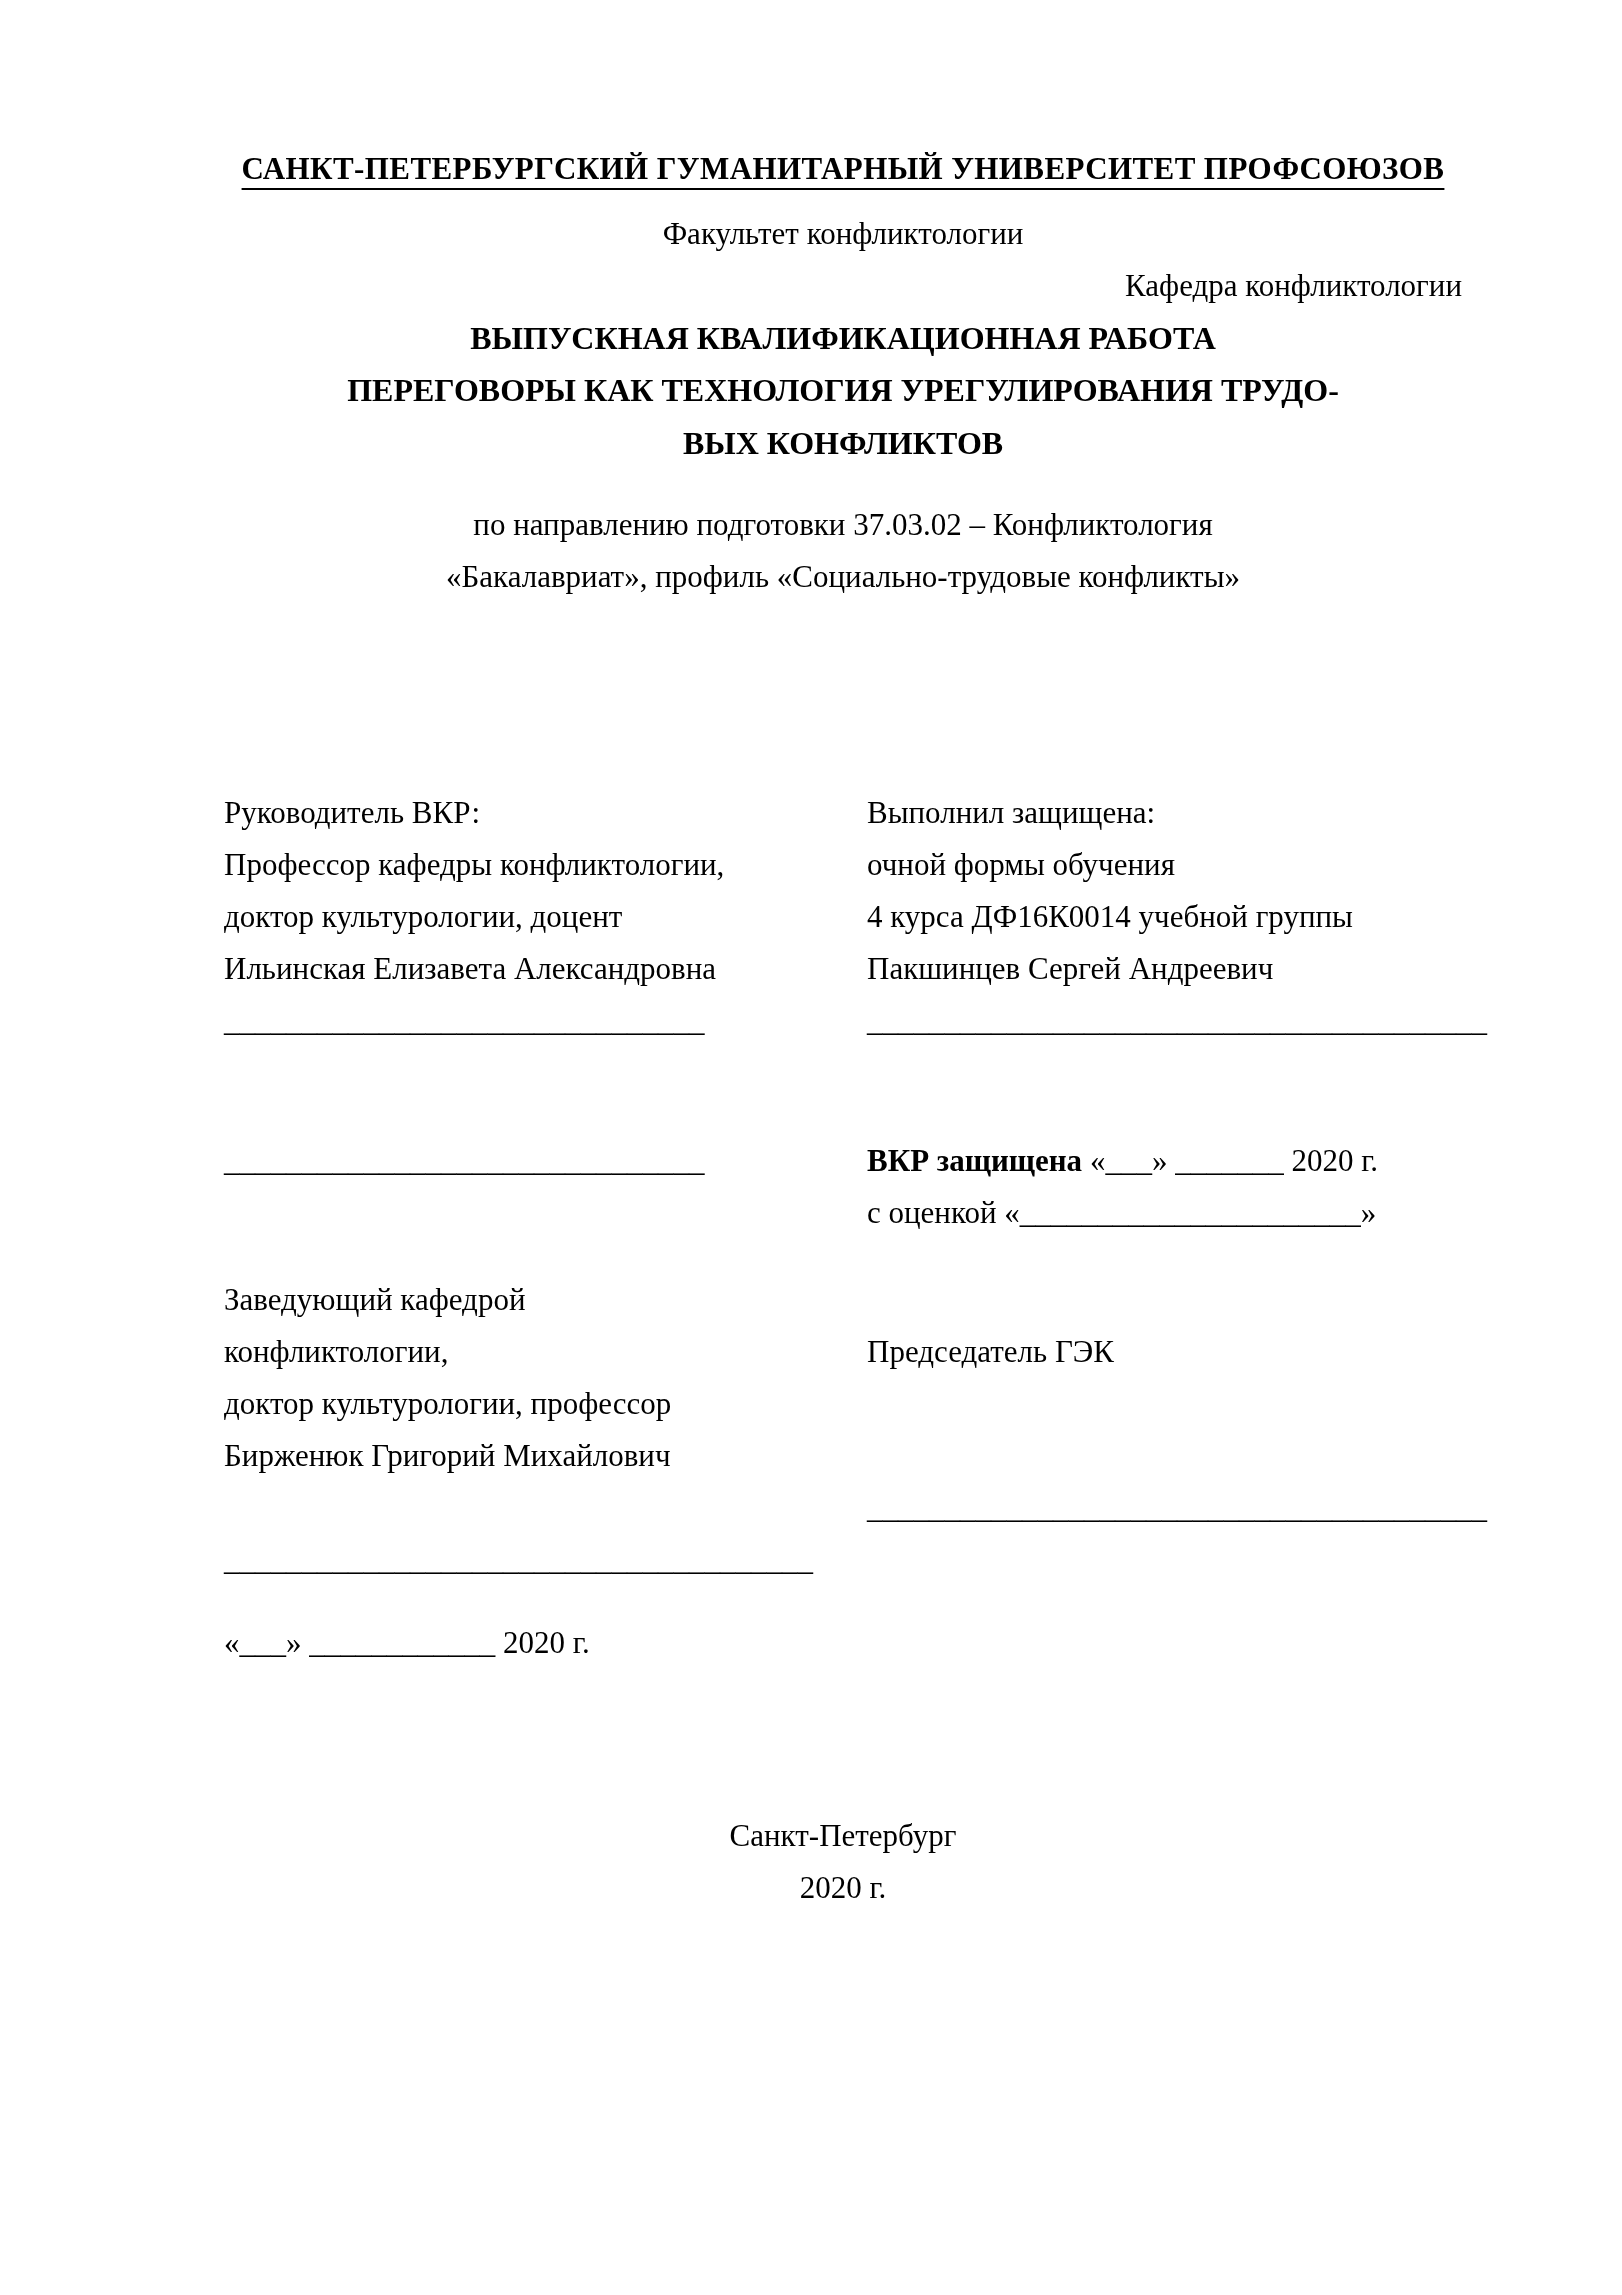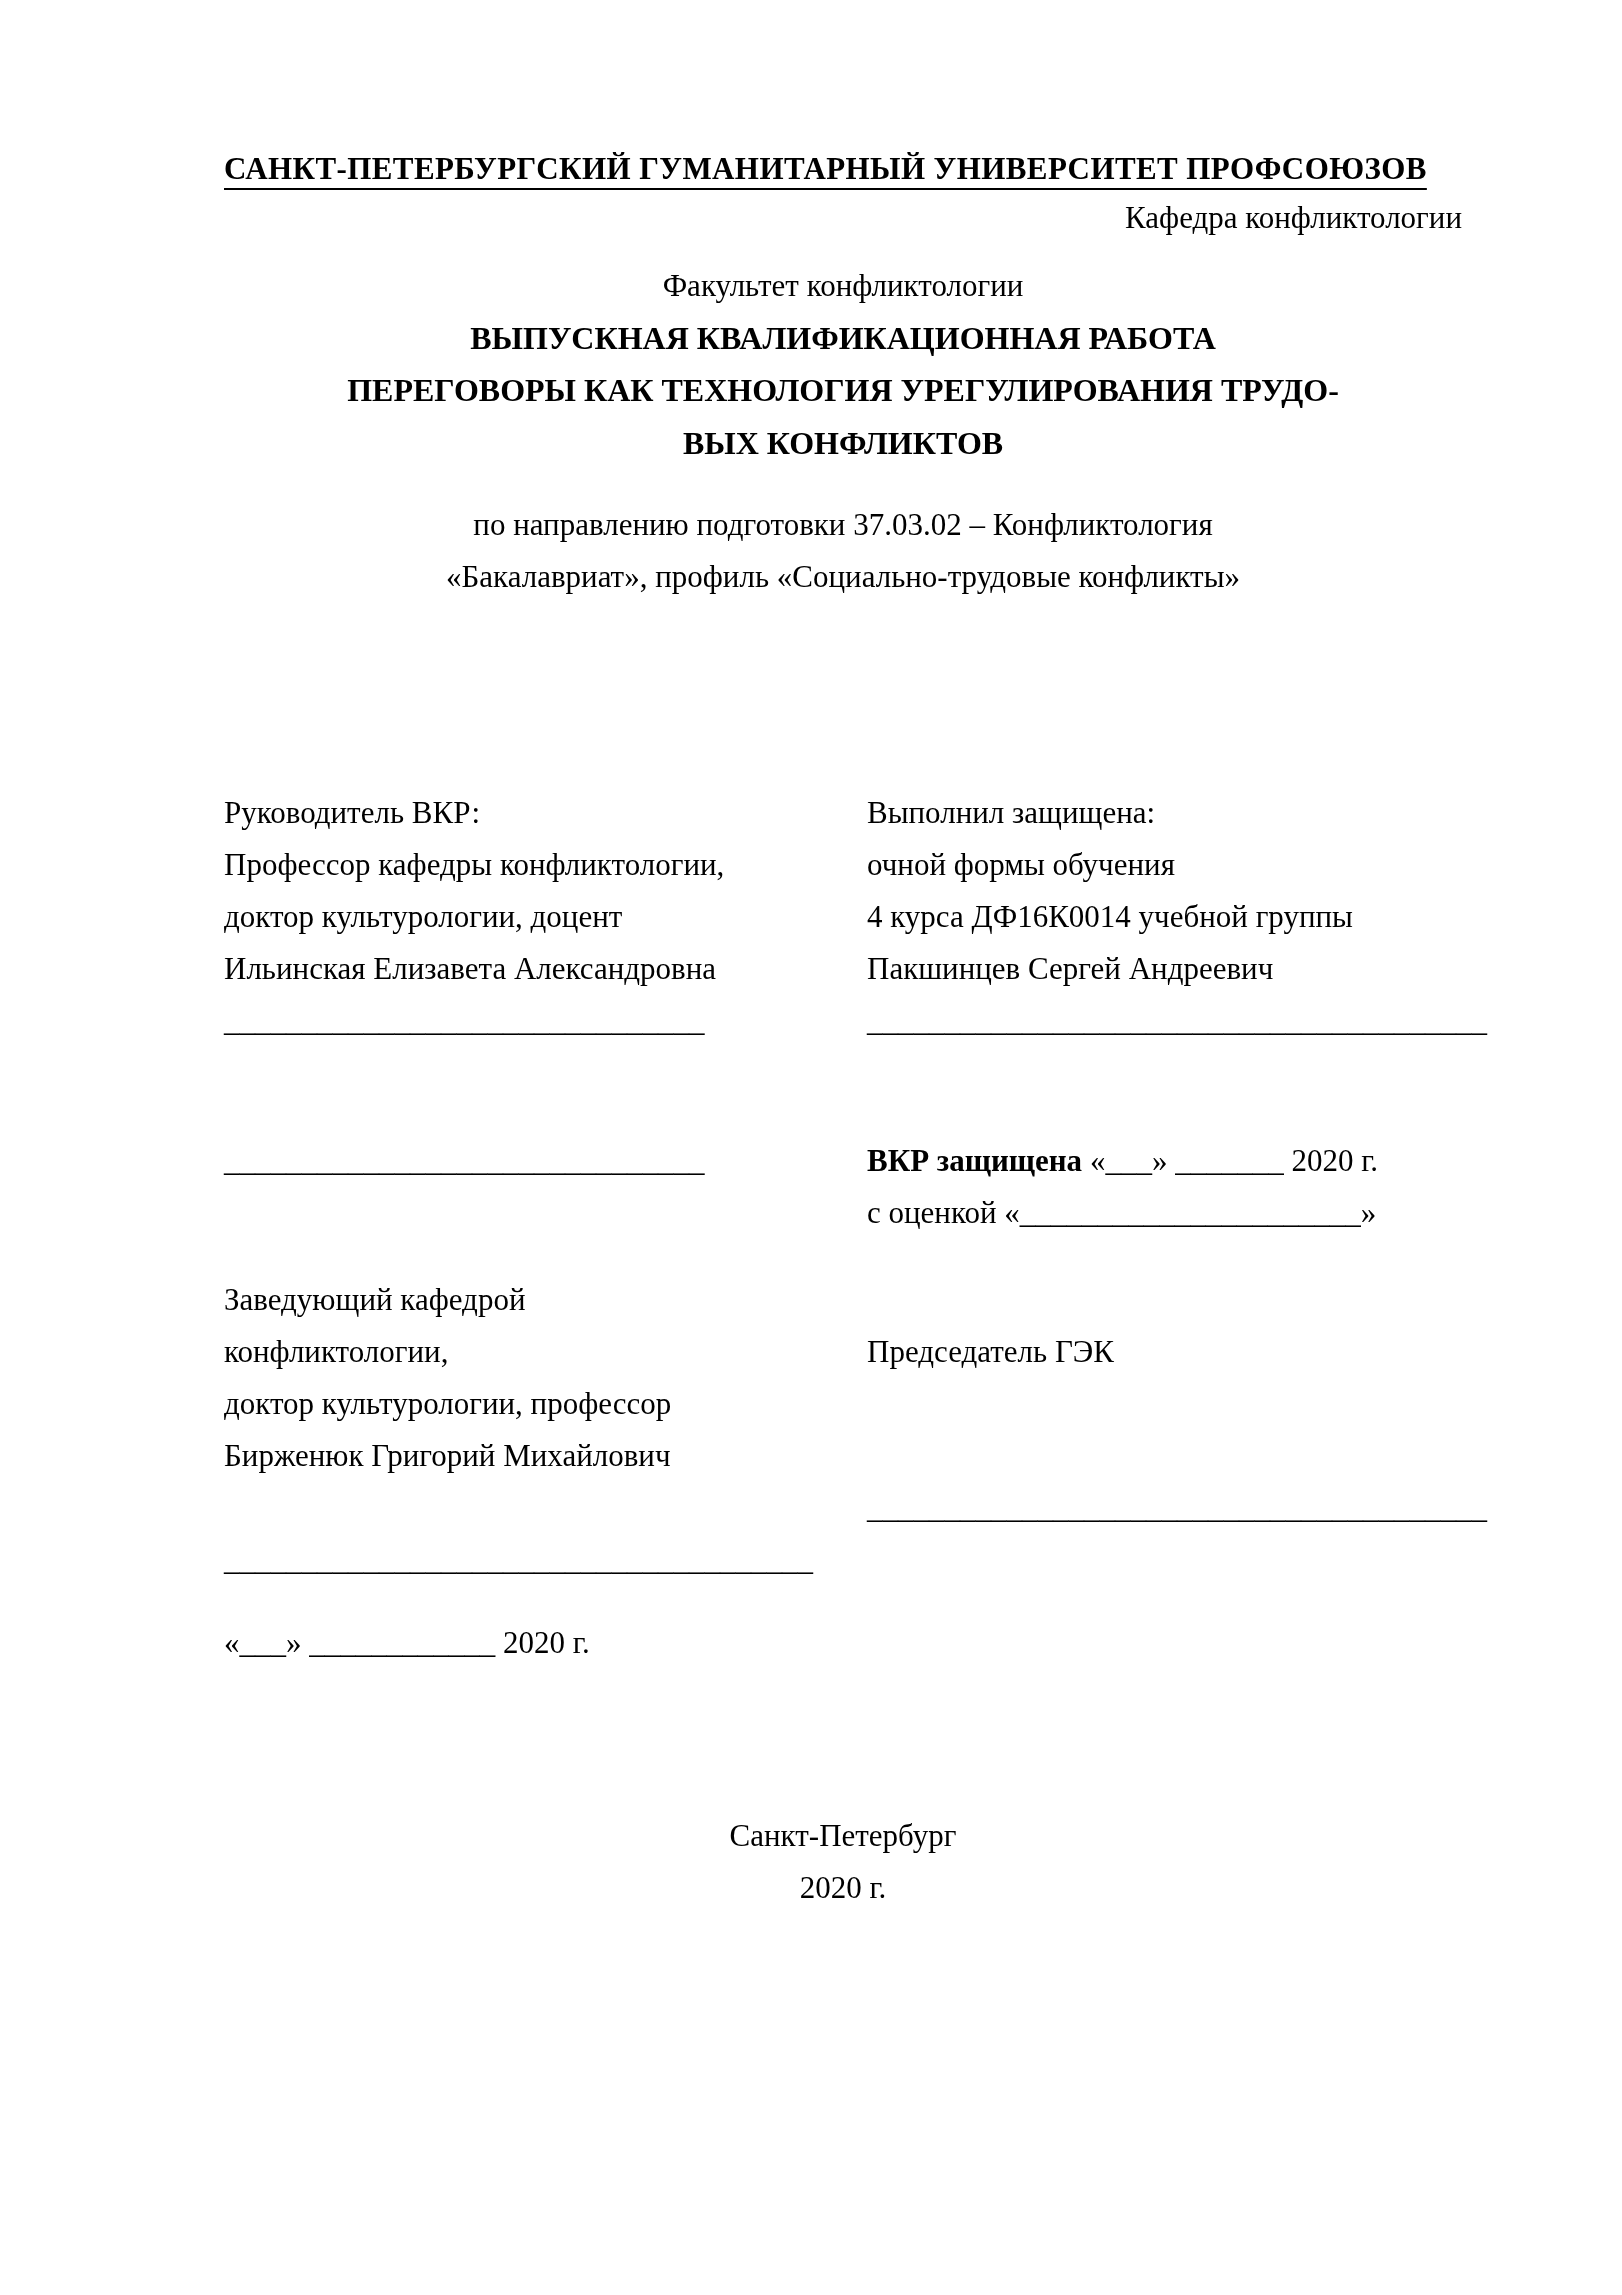--- a/index.html
+++ b/index.html
@@ -23,20 +23,21 @@
     white-space: pre-wrap;
   }
   .b { font-weight: bold; }
   .center { text-align: center; }
   .right { text-align: right; }
 
   .university {
     font-size: 31px;
     line-height: 47px;
     font-weight: bold;
+    text-align: center;
     text-decoration: underline;
     text-underline-offset: 9.4px;
     text-decoration-thickness: 2.4px;
     letter-spacing: 0.4px;
   }
   .faculty { margin-top: 15.7px; }
   .worktype {
     font-size: 32px;
     font-weight: bold;
     line-height: 52px;
@@ -63,22 +64,22 @@
 
   .footer { margin-top: 141px; text-align: center; }
 </style>
 </head>
 <body>
 
 <div class="page">
 
   <div class="university">САНКТ-ПЕТЕРБУРГСКИЙ ГУМАНИТАРНЫЙ УНИВЕРСИТЕТ ПРОФСОЮЗОВ</div>
 
+  <div class="line center faculty">Факультет конфликтологии</div>
   <div class="line right">Кафедра конфликтологии</div>
-  <div class="line center faculty">Факультет конфликтологии</div>
 
   <div class="worktype center">ВЫПУСКНАЯ КВАЛИФИКАЦИОННАЯ РАБОТА</div>
 
   <div class="thesis-title center">
     <div>ПЕРЕГОВОРЫ КАК ТЕХНОЛОГИЯ УРЕГУЛИРОВАНИЯ ТРУДО-</div>
     <div>ВЫХ КОНФЛИКТОВ</div>
   </div>
 
   <div class="program center">
     <div class="line">по направлению подготовки 37.03.02 – Конфликтология</div>

